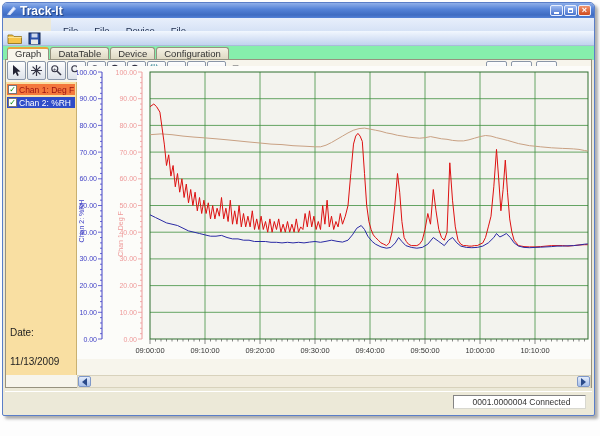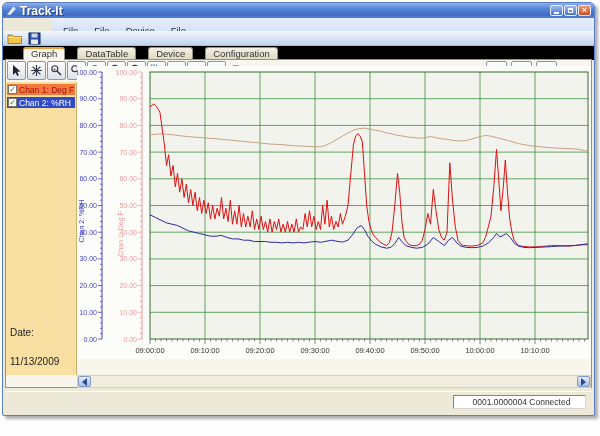--- a/index.html
+++ b/index.html
@@ -21,22 +21,22 @@
   .wb-x { color:#fff; font-size:9px; line-height:9px; font-weight:bold; }
   
   .menubar { position:absolute; left:0; top:15px; right:0; height:24px;
              background:linear-gradient(180deg,#e8effb,#c7d7f1); display:flex; align-items:center; padding-left:4px;margin-left:48px; }
   .menuitem { font-size:9.5px; color:#1a2a4a; padding:0 8px; line-height:13px; }
   
   .filebar { position:absolute; left:0; top:28px; right:0; height:15px;
              background:linear-gradient(180deg,#f2f7fe,#c2d3ef); border-bottom:1px solid #a9bcd9;
              display:flex; align-items:center; padding-left:4px; gap:5px; }
   
-  .tabstrip { position:absolute; left:0; top:43px; right:0; height:14px; background:#000000;
-              display:flex; align-items:flex-end; padding-left:20px; gap:12px; }
+  .tabstrip { position:absolute; left:0; top:43px; right:0; height:14px; background:#86efac;
+              display:flex; align-items:flex-end; padding-left:4px; gap:1px; }
   .tab { font-size:9.5px; color:#333; background:linear-gradient(180deg,#f4f1e4,#ddd7c0);
          border:1px solid #97927f; border-bottom:none; border-radius:3px 3px 0 0;
          padding:1px 7px 1px 7px; line-height:10px; }
   .tab.active { background:#f8f6ec; border-top:2px solid #e8a33d; padding-top:0; position:relative; z-index:2; }
   
   .panel { position:absolute; left:2px; top:56px; right:2px; bottom:27px; background:#f7f5ec; border:1px solid #97927f; }
   
   .toolrow { position:absolute; left:4px; top:58px; height:22px; display:flex; gap:1px; }
   .toolrow-right { position:absolute; right:37px; top:58px; display:flex; gap:4px; }
   .tbtn { width:19px; height:19px; background:linear-gradient(180deg,#fefefe,#dde2ea);

